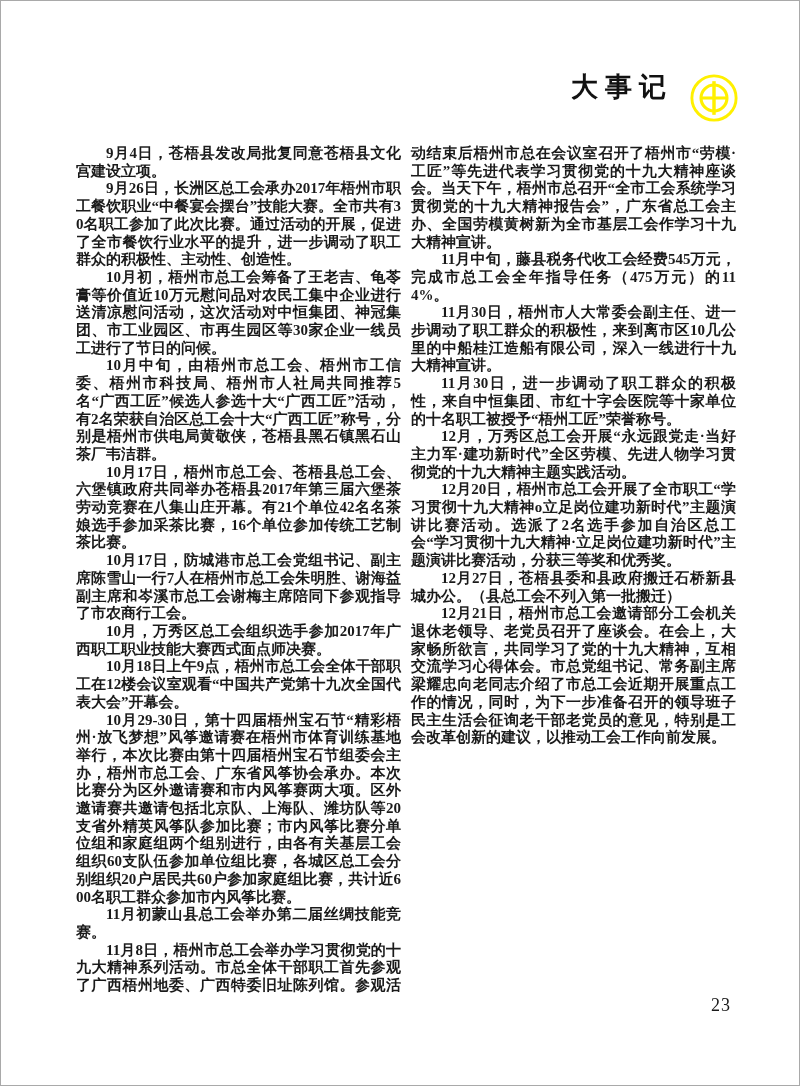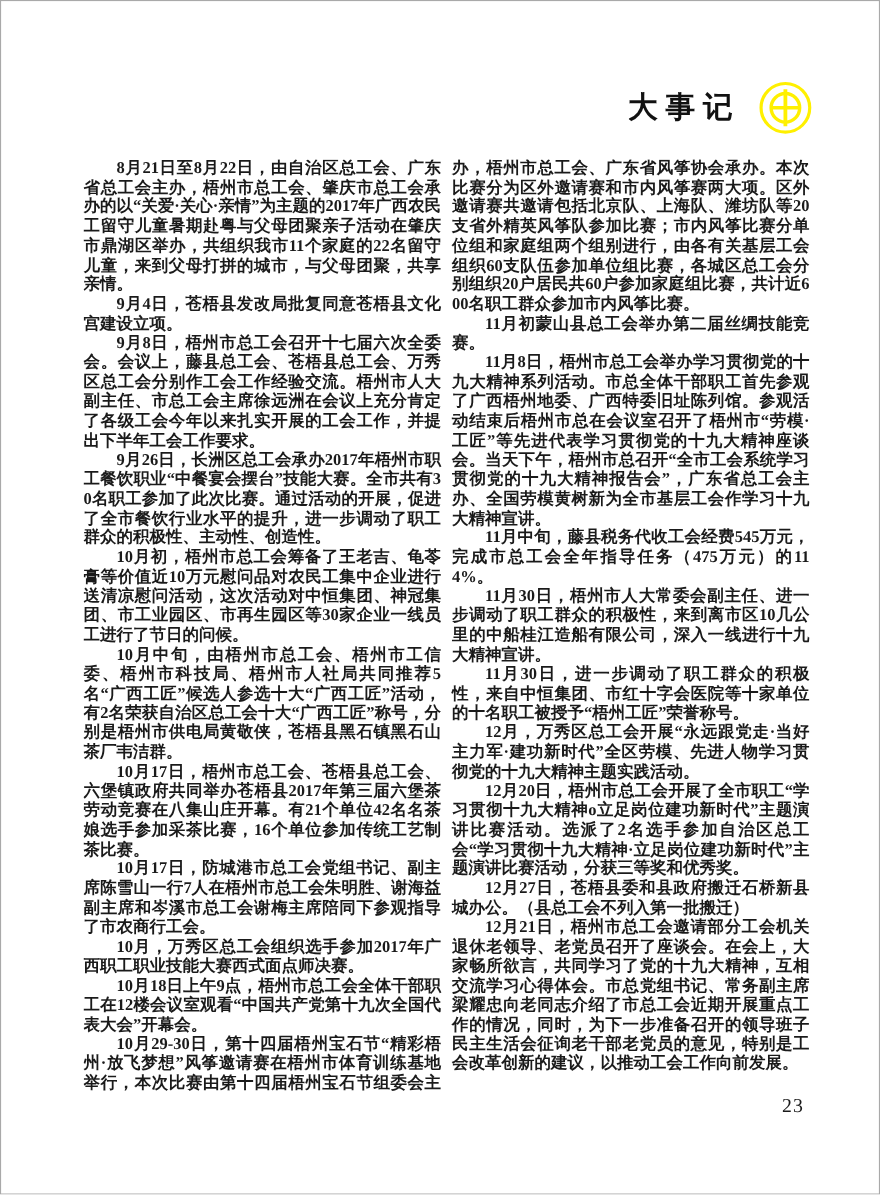--- a/index.html
+++ b/index.html
@@ -15,21 +15,21 @@
     background: #ffffff;
     overflow: hidden;
     font-family: "Liberation Serif", "DejaVu Serif", serif;
     color: #1a1a1a;
   }
   .page-header {
     position: absolute;
     top: 72px;
     right: 60px;
     display: flex;
-    align-items: center;
+    align-items: flex-start;
     gap: 16px;
   }
   .page-title {
     font-weight: bold;
     font-size: 27px;
     letter-spacing: 7px;
     color: #111111;
     line-height: 1.1;
     white-space: nowrap;
   }
@@ -79,23 +79,21 @@
     <svg class="logo" viewBox="0 0 52 52" fill="none">
       <circle cx="26" cy="26" r="23" stroke-width="3" stroke="#FFF000"></circle>
       <circle cx="26" cy="26" r="13.5" stroke-width="3.2" stroke="#FFF000"></circle>
       <line x1="26" y1="8.5" x2="26" y2="43.5" stroke-width="3.6" stroke="#FFF000"></line>
       <line x1="12" y1="26" x2="40" y2="26" stroke-width="3.2" stroke="#FFF000"></line>
     </svg>
   </div>
 
   <div class="article-body">
 
-  <p class="para">8月21日至8月22日，由自治区总工会、广东省总工会主办，梧州市总工会、肇庆市总工会承办的以“关爱·关心·亲情”为主题的2017年广西农民工留守儿童暑期赴粤与父母团聚亲子活动在肇庆市鼎湖区举办，共组织我市11个家庭的22名留守儿童，来到父母打拼的城市，与父母团聚，共享亲情。</p>
       <p class="para">9月4日，苍梧县发改局批复同意苍梧县文化宫建设立项。</p>
-      <p class="para">9月8日，梧州市总工会召开十七届六次全委会。会议上，藤县总工会、苍梧县总工会、万秀区总工会分别作工会工作经验交流。梧州市人大副主任、市总工会主席徐远洲在会议上充分肯定了各级工会今年以来扎实开展的工会工作，并提出下半年工会工作要求。</p>
       <p class="para">9月26日，长洲区总工会承办2017年梧州市职工餐饮职业“中餐宴会摆台”技能大赛。全市共有30名职工参加了此次比赛。通过活动的开展，促进了全市餐饮行业水平的提升，进一步调动了职工群众的积极性、主动性、创造性。</p>
       <p class="para">10月初，梧州市总工会筹备了王老吉、龟苓膏等价值近10万元慰问品对农民工集中企业进行送清凉慰问活动，这次活动对中恒集团、神冠集团、市工业园区、市再生园区等30家企业一线员工进行了节日的问候。</p>
       <p class="para">10月中旬，由梧州市总工会、梧州市工信委、梧州市科技局、梧州市人社局共同推荐5名“广西工匠”候选人参选十大“广西工匠”活动，有2名荣获自治区总工会十大“广西工匠”称号，分别是梧州市供电局黄敬侠，苍梧县黑石镇黑石山茶厂韦洁群。</p>
       <p class="para">10月17日，梧州市总工会、苍梧县总工会、六堡镇政府共同举办苍梧县2017年第三届六堡茶劳动竞赛在八集山庄开幕。有21个单位42名名茶娘选手参加采茶比赛，16个单位参加传统工艺制茶比赛。</p>
       <p class="para">10月17日，防城港市总工会党组书记、副主席陈雪山一行7人在梧州市总工会朱明胜、谢海益副主席和岑溪市总工会谢梅主席陪同下参观指导了市农商行工会。</p>
       <p class="para">10月，万秀区总工会组织选手参加2017年广西职工职业技能大赛西式面点师决赛。</p>
       <p class="para">10月18日上午9点，梧州市总工会全体干部职工在12楼会议室观看“中国共产党第十九次全国代表大会”开幕会。</p>
       <p class="para">10月29-30日，第十四届梧州宝石节“精彩梧州·放飞梦想”风筝邀请赛在梧州市体育训练基地举行，本次比赛由第十四届梧州宝石节组委会主办，梧州市总工会、广东省风筝协会承办。本次比赛分为区外邀请赛和市内风筝赛两大项。区外邀请赛共邀请包括北京队、上海队、潍坊队等20支省外精英风筝队参加比赛；市内风筝比赛分单位组和家庭组两个组别进行，由各有关基层工会组织60支队伍参加单位组比赛，各城区总工会分别组织20户居民共60户参加家庭组比赛，共计近600名职工群众参加市内风筝比赛。</p>
       <p class="para">11月初蒙山县总工会举办第二届丝绸技能竞赛。</p>
       <p class="para">11月8日，梧州市总工会举办学习贯彻党的十九大精神系列活动。市总全体干部职工首先参观了广西梧州地委、广西特委旧址陈列馆。参观活动结束后梧州市总在会议室召开了梧州市“劳模·工匠”等先进代表学习贯彻党的十九大精神座谈会。当天下午，梧州市总召开“全市工会系统学习贯彻党的十九大精神报告会”，广东省总工会主办、全国劳模黄树新为全市基层工会作学习十九大精神宣讲。</p>

